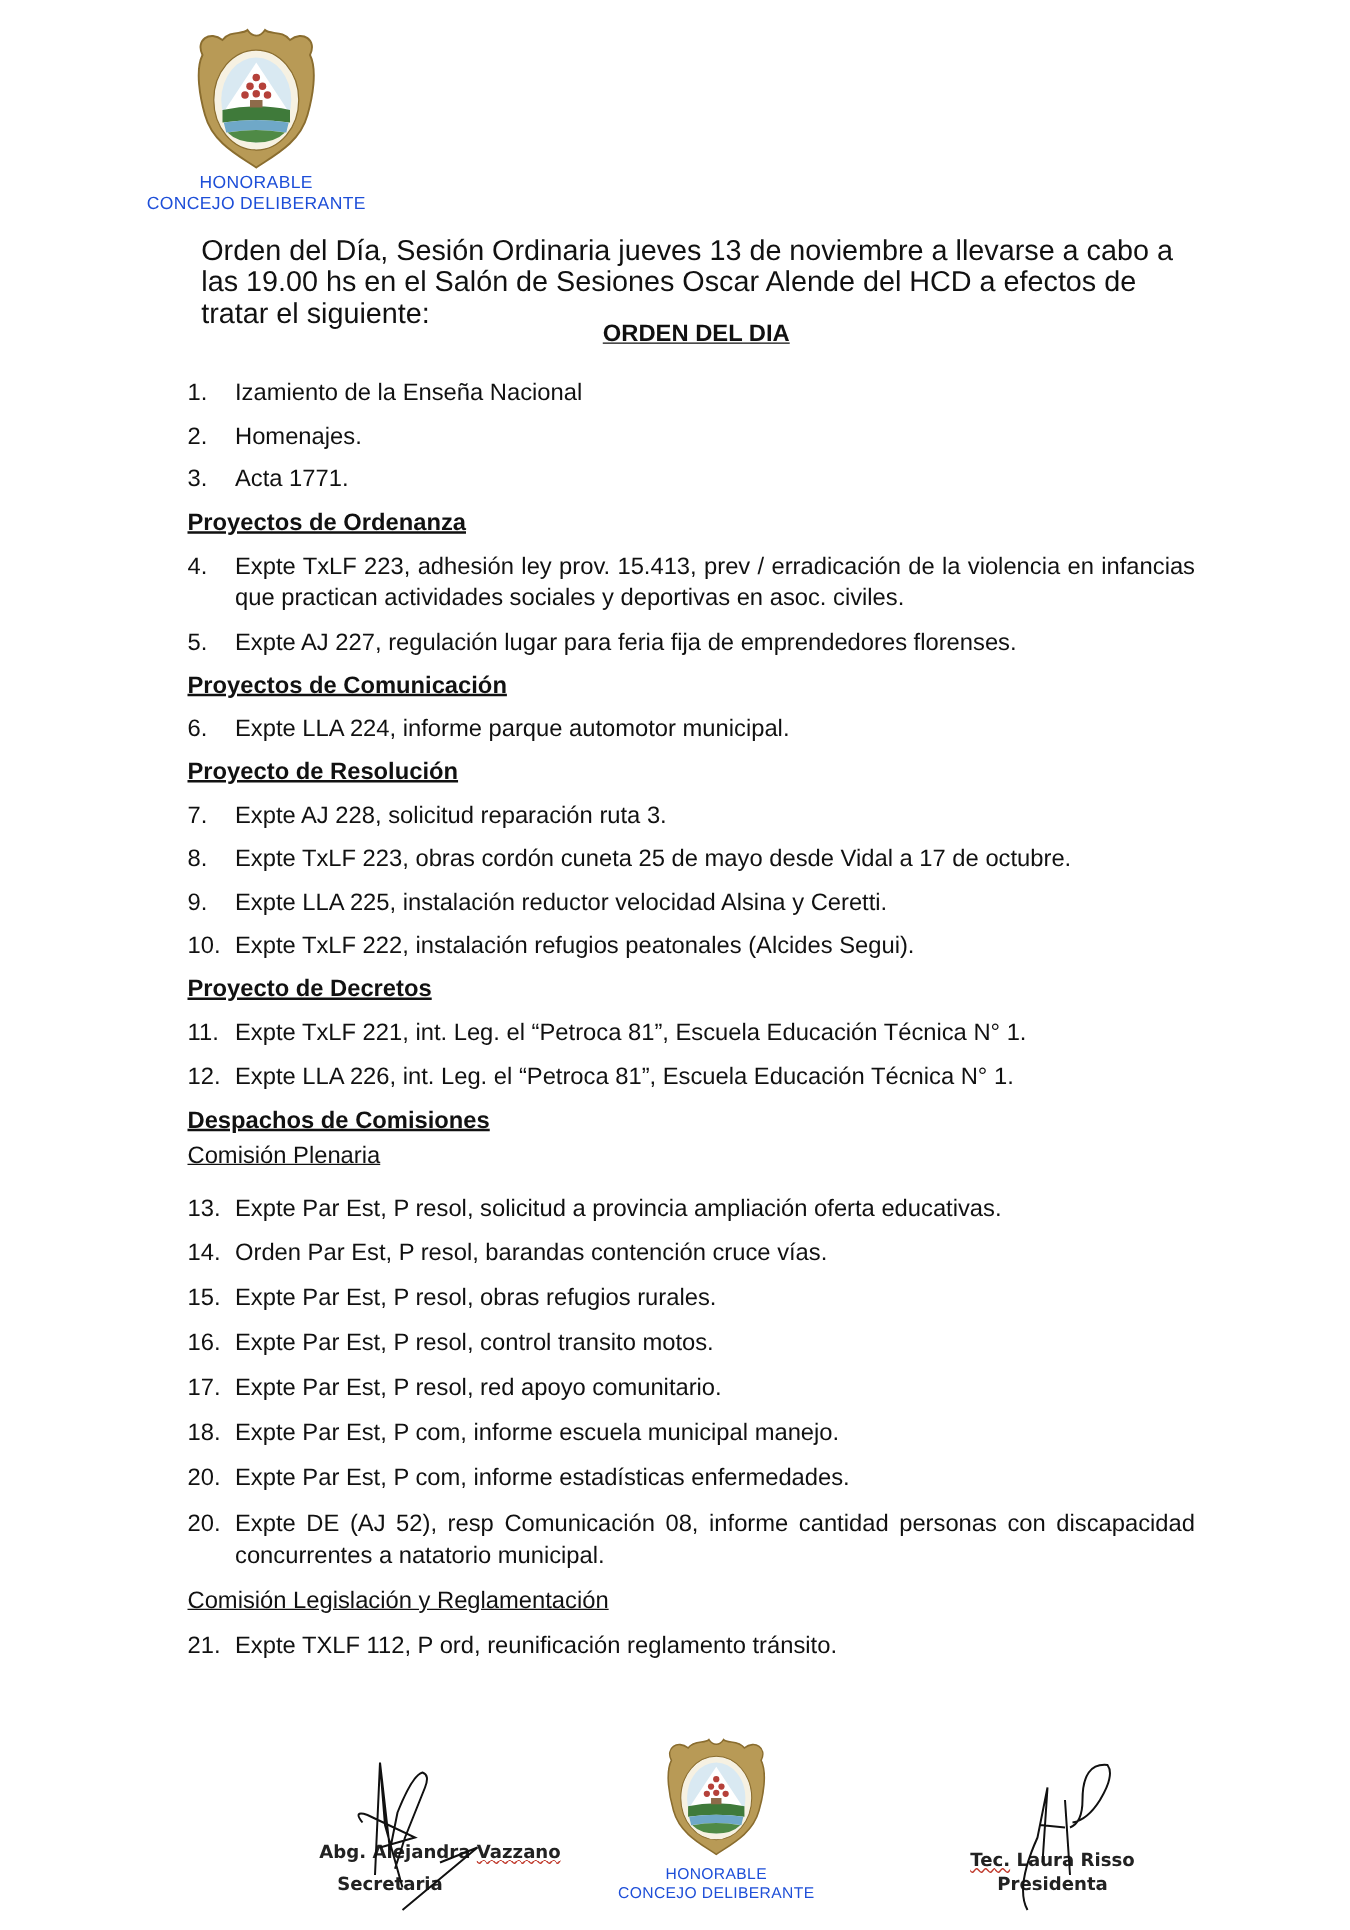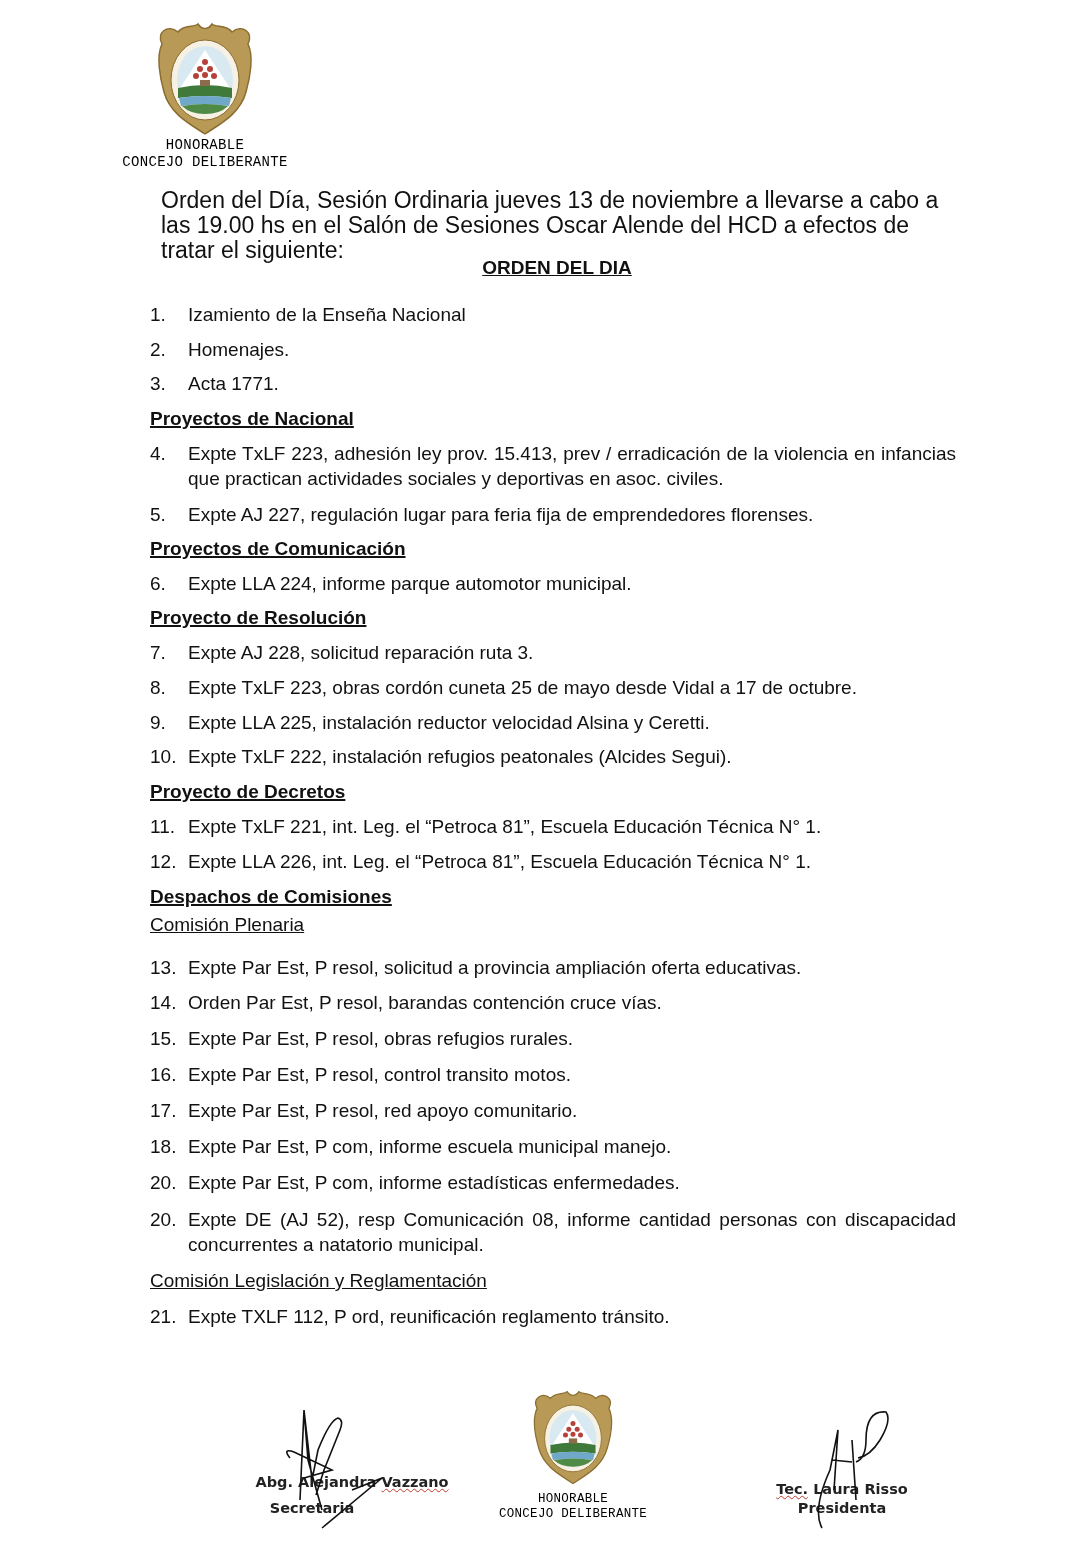--- a/index.html
+++ b/index.html
@@ -1,21 +1,21 @@
 <!DOCTYPE html>
 <html><head>
   <meta charset="utf-8">
   <style>
     html, body { margin: 0; padding: 0; background: #ffffff; }
     body { width: 1080px; height: 1544px; position: relative; overflow: hidden;
            font-family: "Liberation Sans", sans-serif; color: #111; }
     .logo-top { position: absolute; left: 110px; top: 22px; width: 190px; text-align: center; }
     .crest { display: block; margin: 0 auto; }
-    .org-name { font-family: Liberation Mono, monospace; font-size: 14px; line-height: 17px;
-                color: #000000; letter-spacing: 0.3px; text-align: center; }
+    .org-name { font-family: Liberation Sans, sans-serif; font-size: 14px; line-height: 17px;
+                color: #1d4ed8; letter-spacing: 0.3px; text-align: center; }
     .intro { position: absolute; left: 161px; top: 188px; width: 795px; font-size: 23px;
              line-height: 25px; }
     .main-title { position: absolute; left: 0; width: 1114px; top: 257px; text-align: center;
                   font-size: 19px; font-weight: bold; text-decoration: underline; }
     .agenda { position: absolute; left: 150px; top: 300px; width: 806px; font-size: 19px; }
     .row { position: absolute; left: 0; width: 806px; }
     .item { display: flex; line-height: 25px; }
     .item .num { width: 38px; flex: 0 0 38px; }
     .item .txt { flex: 1; text-align: justify; }
     .section { font-weight: bold; text-decoration: underline; text-decoration-thickness: 2px; line-height: 25px; }
@@ -70,21 +70,21 @@
         <span class="txt">Homenajes.</span>
       </div>
   </div>
   <div class="row" style="top:71px">
     <div class="item">
         <span class="num">3.</span>
         <span class="txt">Acta 1771.</span>
       </div>
   </div>
 
-  <div class="row section" style="top:106px">Proyectos de Nacional</div>
+  <div class="row section" style="top:106px">Proyectos de Ordenanza</div>
 
   <div class="row" style="top:141px">
     <div class="item">
         <span class="num">4.</span>
         <span class="txt">Expte TxLF 223, adhesión ley prov. 15.413, prev / erradicación de la violencia en infancias que practican actividades sociales y deportivas en asoc. civiles.</span>
       </div>
   </div>
   <div class="row" style="top:202px">
     <div class="item">
         <span class="num">5.</span>

